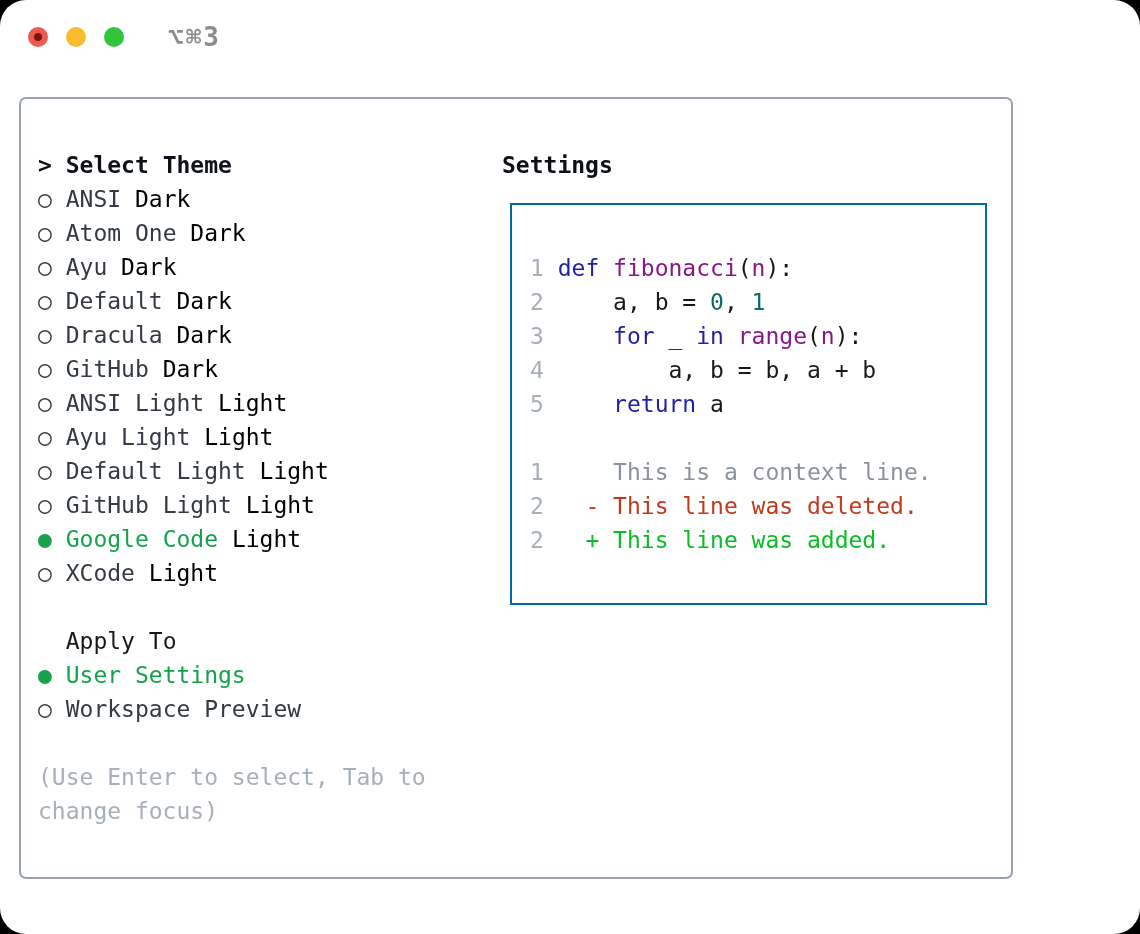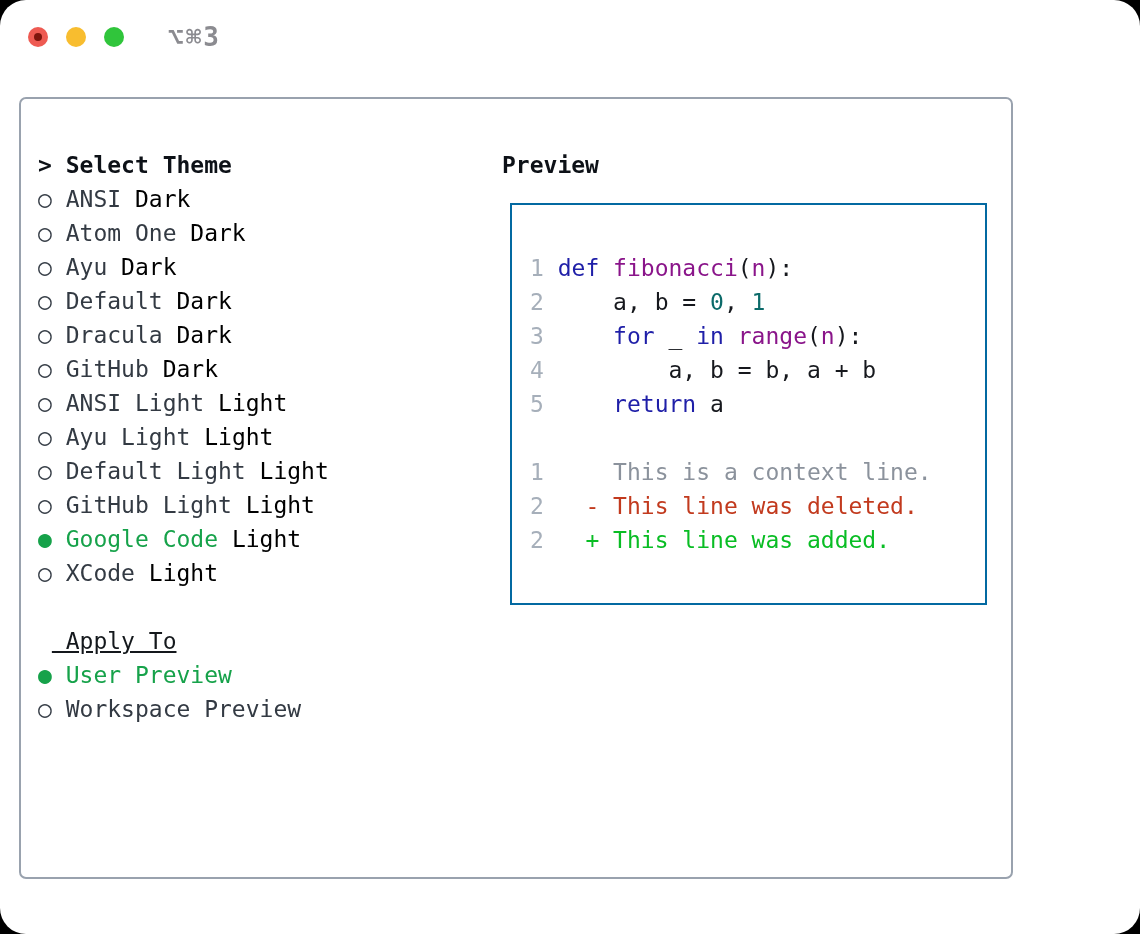--- a/index.html
+++ b/index.html
@@ -21,21 +21,21 @@
   .panel{position:absolute;left:19px;top:97px;width:994px;height:782px;
          border:2px solid #99A2AE;border-radius:7px;background:#fff;box-sizing:border-box;}
 
   .mono{font-size:23px;line-height:34px;white-space:pre;}
   .row{white-space:pre;height:34px;}
   .row .name{color:#333A43;}
   .row .tag{color:#000000;}
   .row .marker{color:#3C434C;}
   .row.selected .marker,.row.selected .name{color:#16A24A;}
   .row.hdr .marker,.row.hdr .name{color:#0D1117;font-weight:bold;}
-  .row.hdr2 .name{color:#14181C;text-decoration:underline;}
+  .row.hdr2 .name{color:#14181C;}
 
   #theme-list{position:absolute;left:17px;top:49px;}
   #apply-list{position:absolute;left:17px;top:525px;}
   #help-text{position:absolute;left:17px;top:661px;width:440px;color:#A6AFBA;
              font-size:23px;line-height:34px;white-space:pre-line;}
 
   #preview-title{position:absolute;left:481px;top:49px;font-size:23px;line-height:34px;
                  font-weight:bold;color:#0D1117;}
   #preview-box{position:absolute;left:489px;top:104px;width:477px;height:402px;
                border:2px solid #0369a1;box-sizing:border-box;background:#fff;}
@@ -54,23 +54,25 @@
       </span>
     <span class="light yellow"></span>
     <span class="light green"></span>
     <span class="shortcut">⌥⌘3</span>
   </div>
 
   <div class="panel">
 
     <div id="theme-list" class="mono"><div class="row hdr"><span class="marker">&gt;</span><span class="name"> Select Theme</span></div><div class="row"><span class="marker">○</span><span class="name"> ANSI</span><span class="tag"> Dark</span></div><div class="row"><span class="marker">○</span><span class="name"> Atom One</span><span class="tag"> Dark</span></div><div class="row"><span class="marker">○</span><span class="name"> Ayu</span><span class="tag"> Dark</span></div><div class="row"><span class="marker">○</span><span class="name"> Default</span><span class="tag"> Dark</span></div><div class="row"><span class="marker">○</span><span class="name"> Dracula</span><span class="tag"> Dark</span></div><div class="row"><span class="marker">○</span><span class="name"> GitHub</span><span class="tag"> Dark</span></div><div class="row"><span class="marker">○</span><span class="name"> ANSI Light</span><span class="tag"> Light</span></div><div class="row"><span class="marker">○</span><span class="name"> Ayu Light</span><span class="tag"> Light</span></div><div class="row"><span class="marker">○</span><span class="name"> Default Light</span><span class="tag"> Light</span></div><div class="row"><span class="marker">○</span><span class="name"> GitHub Light</span><span class="tag"> Light</span></div><div class="row selected"><span class="marker">●</span><span class="name"> Google Code</span><span class="tag"> Light</span></div><div class="row"><span class="marker">○</span><span class="name"> XCode</span><span class="tag"> Light</span></div></div>
 
-    <div id="apply-list" class="mono"><div class="row hdr2"><span class="marker"> </span><span class="name"> Apply To</span></div><div class="row selected"><span class="marker">●</span><span class="name"> User Preview</span></div><div class="row"><span class="marker">○</span><span class="name"> Workspace Preview</span></div></div>
+    <div id="apply-list" class="mono"><div class="row hdr2"><span class="marker"> </span><span class="name"> Apply To</span></div><div class="row selected"><span class="marker">●</span><span class="name"> User Settings</span></div><div class="row"><span class="marker">○</span><span class="name"> Workspace Preview</span></div></div>
 
+    <div id="help-text">(Use Enter to select, Tab to
+change focus)</div>
 
-    <div id="preview-title">Preview</div>
+    <div id="preview-title">Settings</div>
 
     <div id="preview-box">
       <pre id="preview-code"><div class="code-line"><span style="color: rgb(166, 175, 186);">1 </span><span style="color: rgb(31, 31, 168);">def</span><span style="color: rgb(22, 24, 29);"> </span><span style="color: rgb(138, 21, 138);">fibonacci</span><span style="color: rgb(22, 24, 29);">(</span><span style="color: rgb(138, 21, 138);">n</span><span style="color: rgb(22, 24, 29);">):</span></div><div class="code-line"><span style="color: rgb(166, 175, 186);">2 </span><span style="color: rgb(22, 24, 29);">    a, b = </span><span style="color: rgb(11, 106, 105);">0</span><span style="color: rgb(22, 24, 29);">, </span><span style="color: rgb(11, 106, 105);">1</span></div><div class="code-line"><span style="color: rgb(166, 175, 186);">3 </span><span style="color: rgb(22, 24, 29);">    </span><span style="color: rgb(31, 31, 168);">for</span><span style="color: rgb(22, 24, 29);"> _ </span><span style="color: rgb(31, 31, 168);">in</span><span style="color: rgb(22, 24, 29);"> </span><span style="color: rgb(138, 21, 138);">range</span><span style="color: rgb(22, 24, 29);">(</span><span style="color: rgb(138, 21, 138);">n</span><span style="color: rgb(22, 24, 29);">):</span></div><div class="code-line"><span style="color: rgb(166, 175, 186);">4 </span><span style="color: rgb(22, 24, 29);">        a, b = b, a + b</span></div><div class="code-line"><span style="color: rgb(166, 175, 186);">5 </span><span style="color: rgb(22, 24, 29);">    </span><span style="color: rgb(31, 31, 168);">return</span><span style="color: rgb(22, 24, 29);"> a</span></div><div class="code-line"><span style="color: rgb(22, 24, 29);"> </span></div><div class="code-line"><span style="color: rgb(166, 175, 186);">1</span><span style="color: rgb(22, 24, 29);">     </span><span style="color: rgb(139, 146, 156);">This is a context line.</span></div><div class="code-line"><span style="color: rgb(166, 175, 186);">2</span><span style="color: rgb(22, 24, 29);">   </span><span style="color: rgb(194, 58, 30);">- This line was deleted.</span></div><div class="code-line"><span style="color: rgb(166, 175, 186);">2</span><span style="color: rgb(22, 24, 29);">   </span><span style="color: rgb(9, 189, 36);">+ This line was added.</span></div></pre>
     </div>
 
   </div>
 </div>
 
 </body></html>

